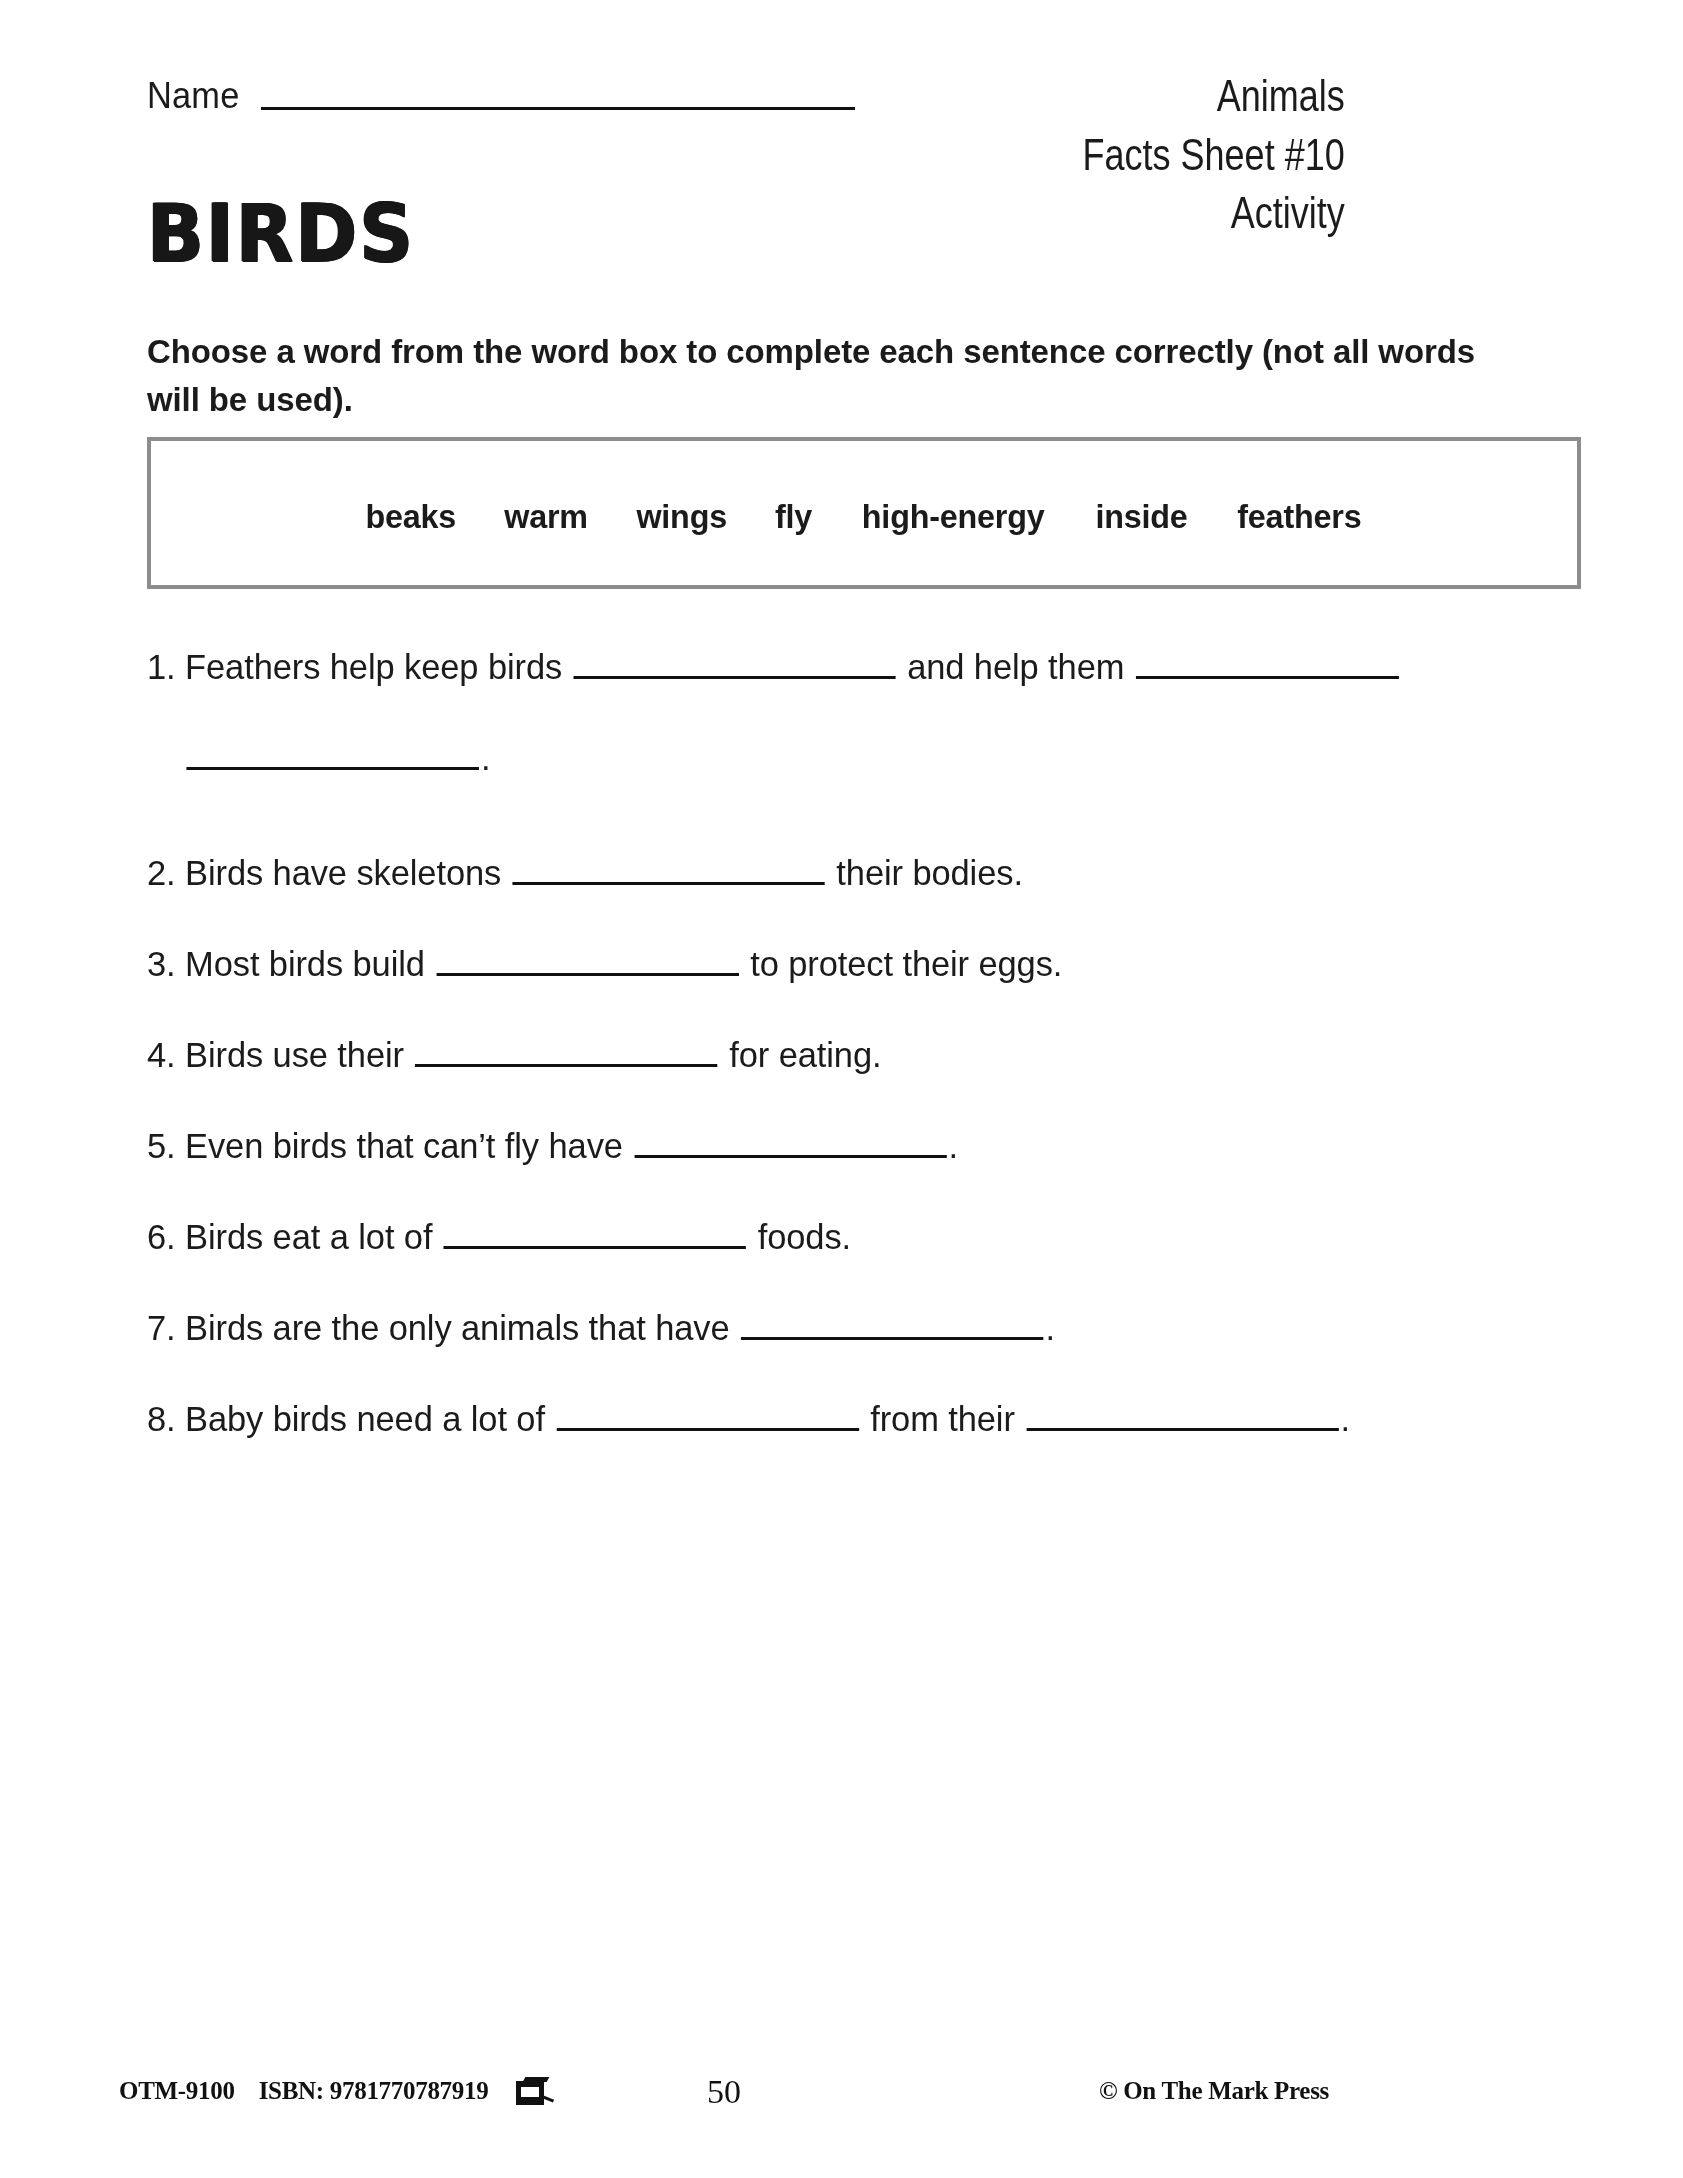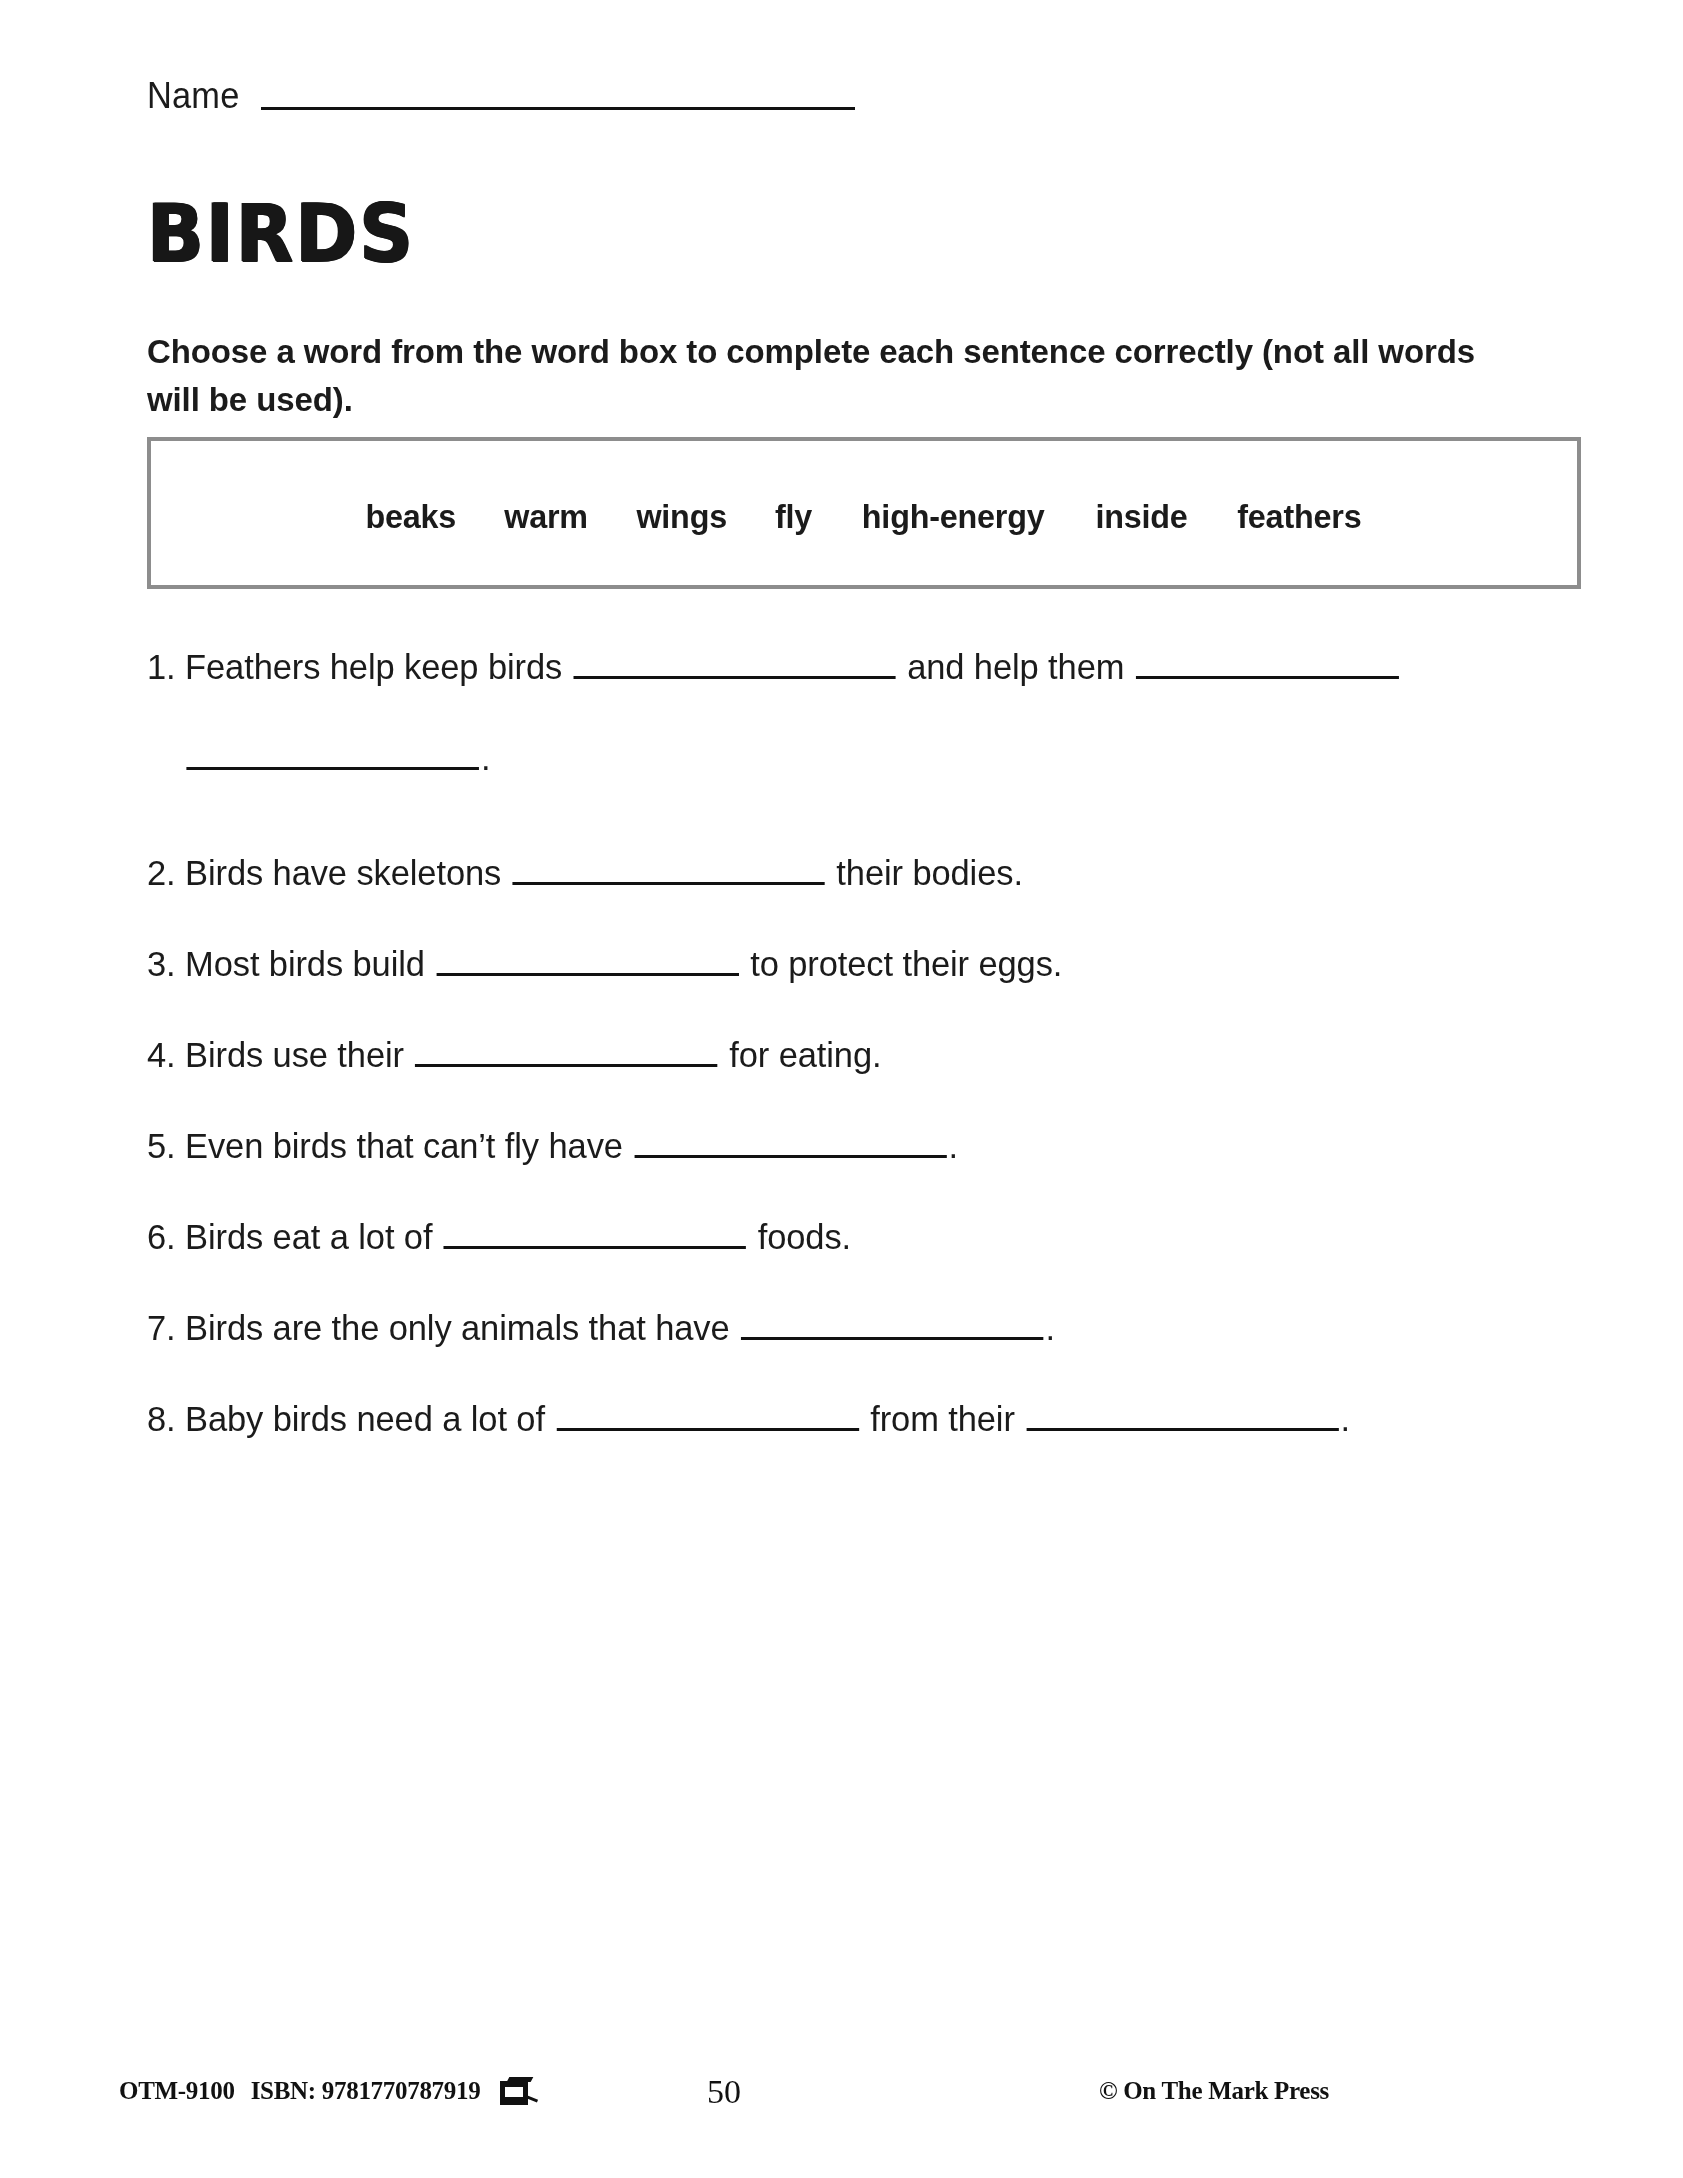--- a/index.html
+++ b/index.html
@@ -183,21 +183,21 @@
     left:119px;
     right:119px;
     height:40px;
   }
   .footer-left {
     position:absolute;
     left:0;
     top:0;
     display:flex;
     align-items:center;
-    gap:16px;
+    gap:24px;
     font-family:"Liberation Serif", serif;
     font-weight:700;
     font-size:25px;
     letter-spacing:-0.3px;
     color:#111;
     white-space:nowrap;
   }
   .footer-logo {
     position:relative;
     display:inline-block;
@@ -257,20 +257,25 @@
 
 <div class="page">
 
   <div class="header">
 
     <div class="name-row">
       <span class="name-label">Name</span>
       <span class="name-line"></span>
     </div>
 
+    <div class="header-right">
+      <div>Animals</div>
+      <div>Facts Sheet #10</div>
+      <div>Activity</div>
+    </div>
 
     <div class="title-birds">BIRDS</div>
   </div>
 
   <div class="instructions">Choose a word from the word box to complete each sentence correctly (not all words will be used).</div>
 
   <div class="word-box">
     <div class="word-row word-row-1">
         <span class="word">beaks</span>
         <span class="word">warm</span>

